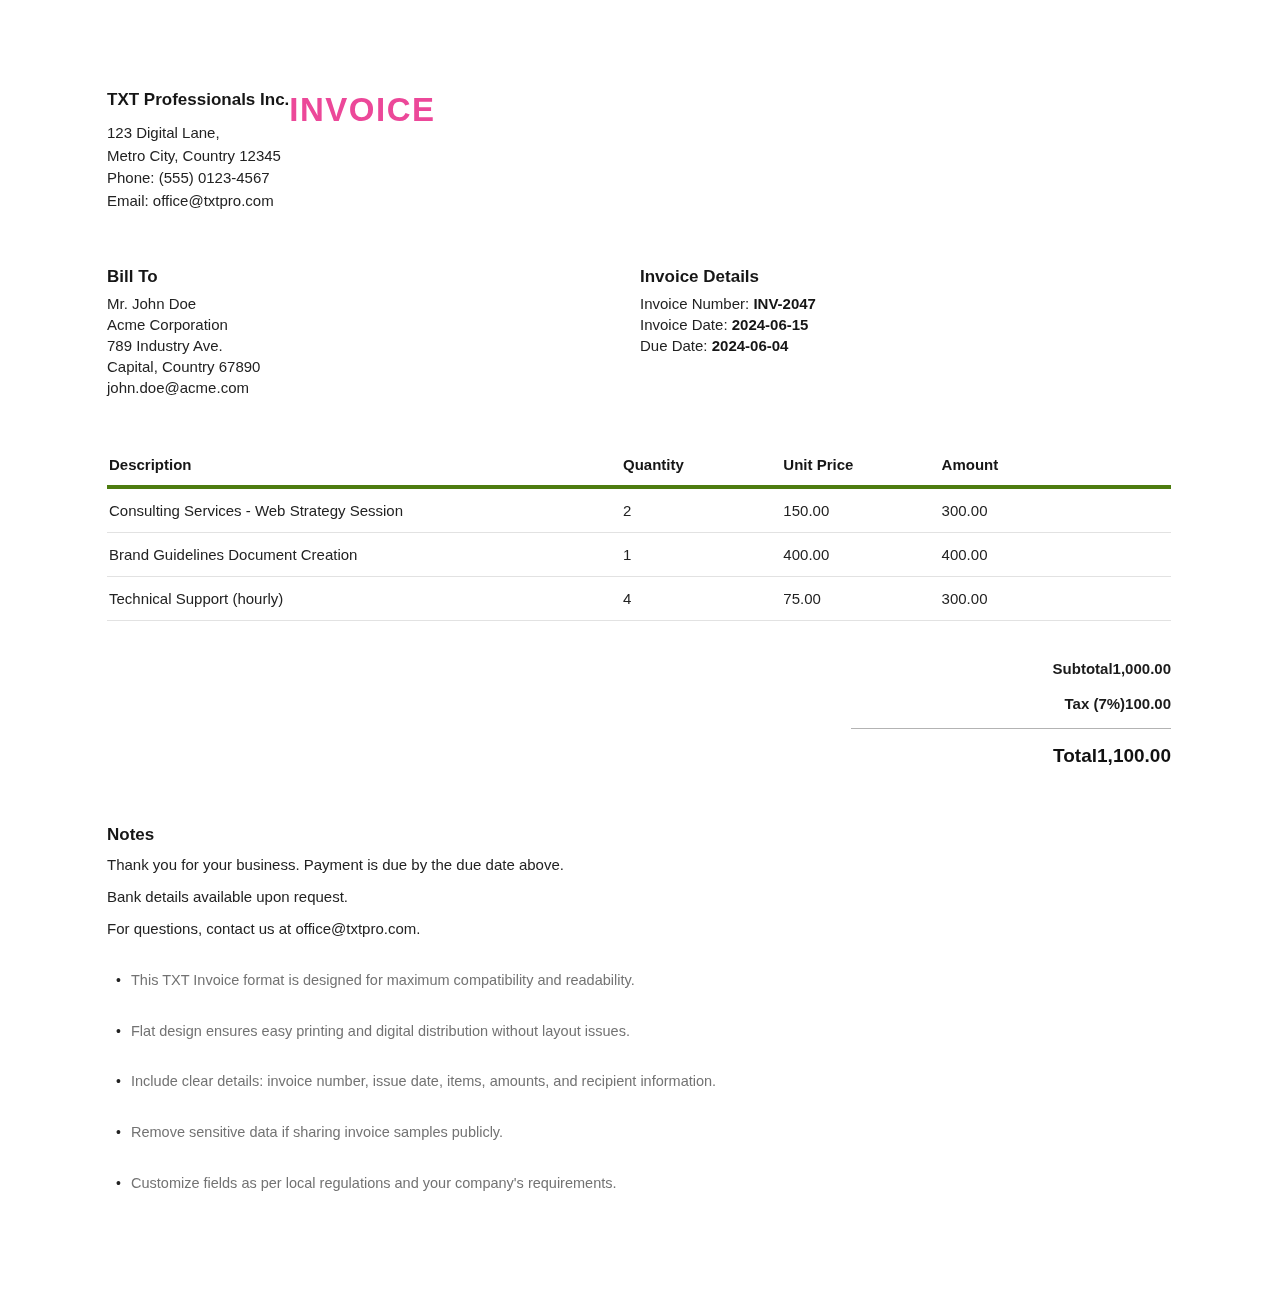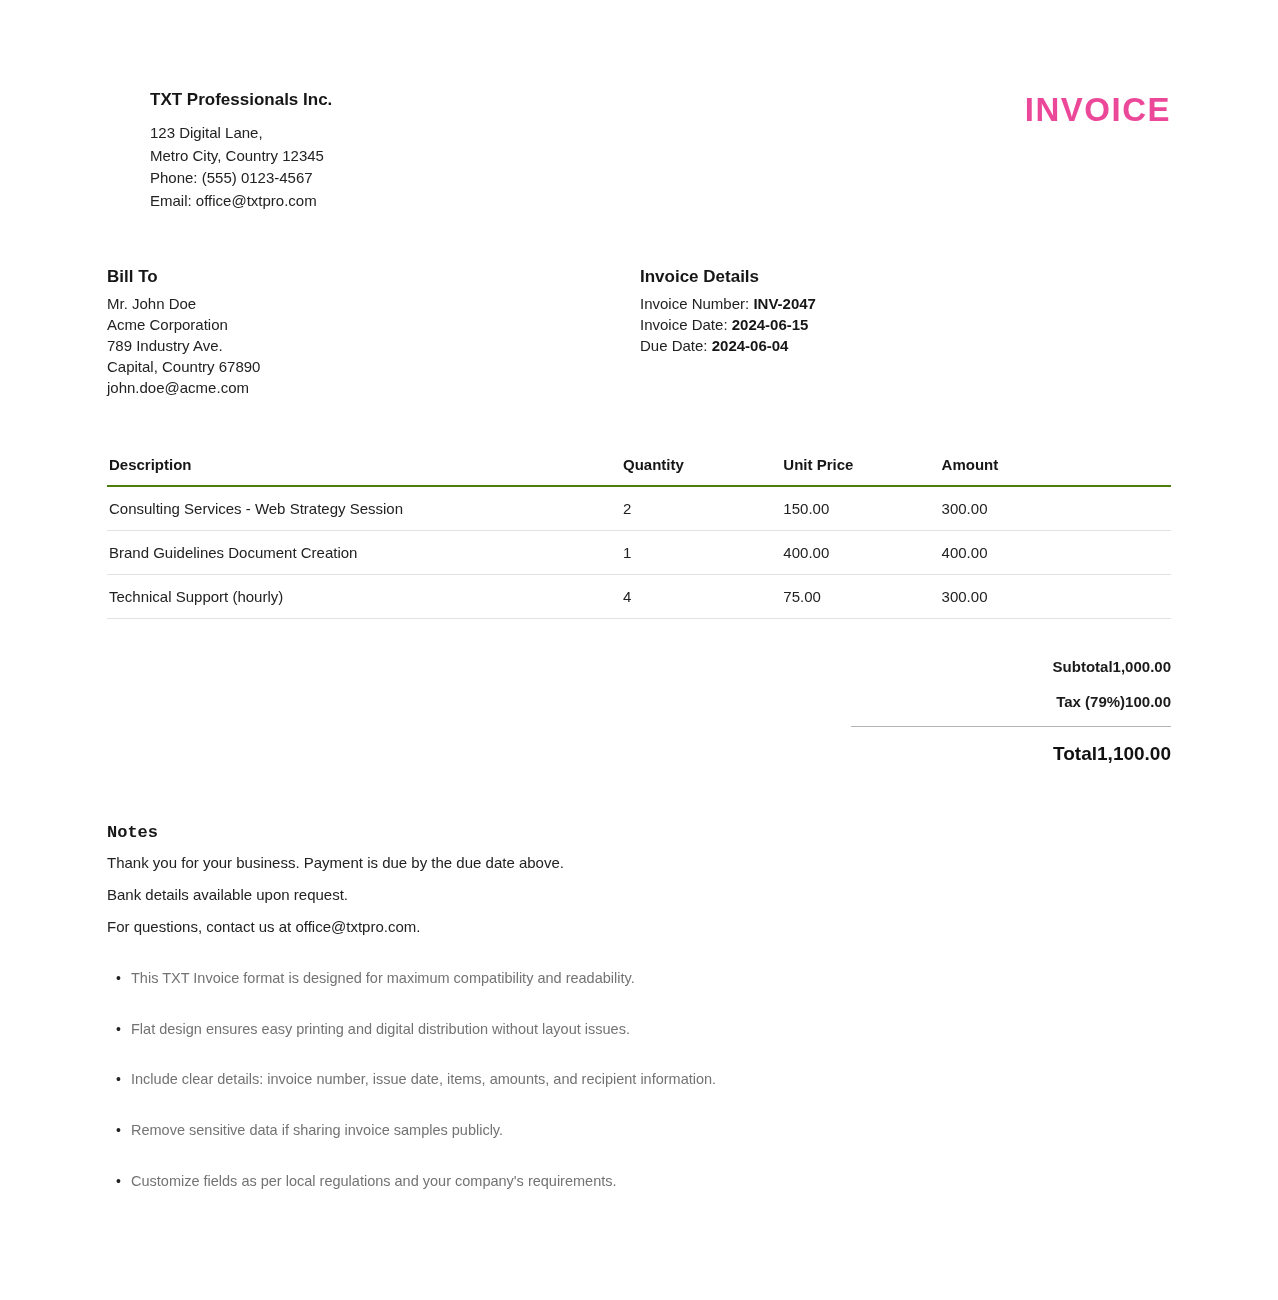--- a/index.html
+++ b/index.html
@@ -14,23 +14,22 @@
   }
   .page {
     width: 1064px;
     margin: 0 auto;
     padding-top: 88px;
   }
 
   
   .header {
     display: flex;
-    justify-content: space-between;
+    justify-content: flex-start;
     align-items: flex-start;
-    margin-left: 43px;
   }
   .company-name {
     font-size: 17px;
     font-weight: 700;
     line-height: 24px;
     margin-bottom: 10px;
     color: #161616;
   }
   .company-address div {
     font-size: 15px;
@@ -71,21 +70,21 @@
   .items-table { margin-top: 50px; }
   .t-row {
     display: grid;
     grid-template-columns: 48.4% 15.1% 14.9% 21.6%;
   }
   .t-head {
     font-size: 15px;
     font-weight: 700;
     color: #161616;
     padding: 8px 0 12px 2px;
-    border-bottom: 2px solid #4d7c0f;
+    border-bottom: 4px solid #4d7c0f;
   }
   .t-body {
     font-size: 15px;
     color: #222222;
     padding: 13px 0 13px 2px;
     border-bottom: 1px solid #e2e2e2;
   }
   .t-cell { padding-right: 8px; }
 
   
@@ -107,21 +106,21 @@
     border-top: 1px solid #b3b3b3;
     margin-top: 7px;
     padding-top: 16px;
     font-size: 19px;
     font-weight: 700;
     color: #111111;
   }
 
   
   .notes { margin-top: 48px; }
-  .notes .section-heading { margin-bottom: 6px; font-family: Liberation Mono, monospace; }
+  .notes .section-heading { margin-bottom: 6px; }
   .notes-paragraphs div {
     font-size: 15px;
     line-height: 24px;
     color: #222222;
     margin-top: 8px;
   }
   .notes-bullets {
     list-style: none;
     margin-top: 13px;
   }
@@ -207,21 +206,21 @@
       <div class="t-cell">300.00</div>
     </div>
   </div>
 
   <div class="totals">
     <div class="totals-row">
       <span>Subtotal</span>
       <span>1,000.00</span>
     </div>
     <div class="totals-row">
-      <span>Tax (79%)</span>
+      <span>Tax (7%)</span>
       <span>100.00</span>
     </div>
     <div class="totals-row grand">
       <span>Total</span>
       <span>1,100.00</span>
     </div>
   </div>
 
   <div class="notes">
     <div class="section-heading">Notes</div>

